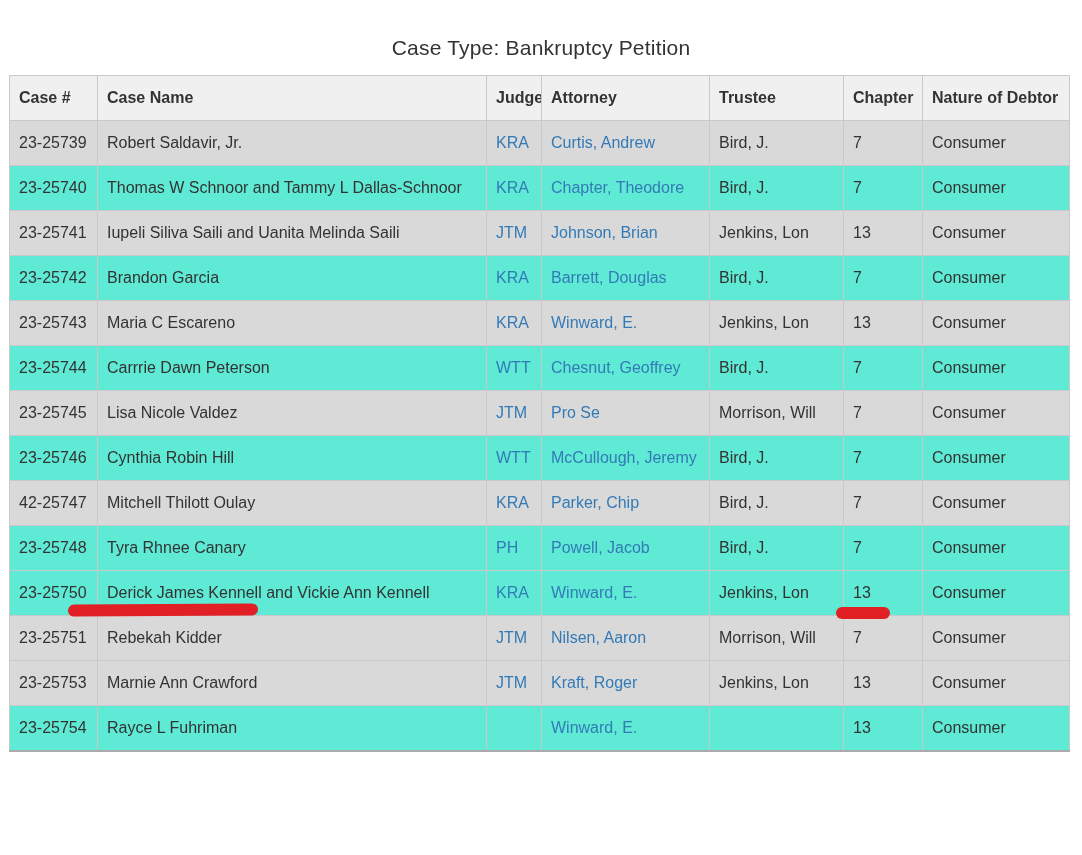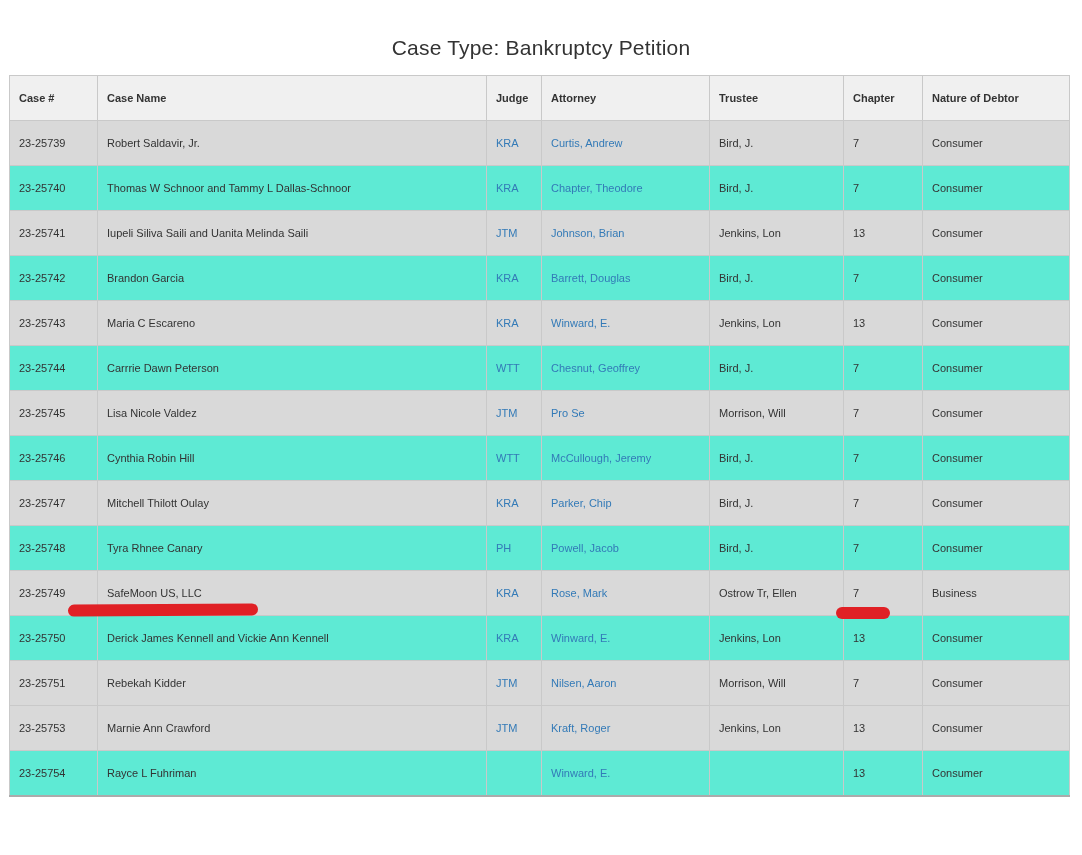--- a/index.html
+++ b/index.html
@@ -21,21 +21,21 @@
     margin: 0;
     color: #333333;
     letter-spacing: 0.2px;
   }
   table.cases {
     position: absolute;
     left: 9px; top: 75px;
     width: 1060px;
     border-collapse: collapse;
     table-layout: fixed;
-    font-size: 11px;
+    font-size: 16px;
   }
   .cases th, .cases td {
     border: 1px solid #c9c9c9;
     padding: 0 4px 0 9px;
     vertical-align: middle;
     text-align: left;
     white-space: nowrap;
     overflow: hidden;
   }
   .cases th {
@@ -154,45 +154,36 @@
     <tr class="light">
       <td>23-25746</td>
       <td>Cynthia Robin Hill</td>
       <td><a>WTT</a></td>
       <td><a>McCullough, Jeremy</a></td>
       <td>Bird, J.</td>
       <td>7</td>
       <td>Consumer</td>
     </tr>
     <tr class="dark">
-      <td>23-25747</td>
+      <td>42-25747</td>
       <td>Mitchell Thilott Oulay</td>
       <td><a>KRA</a></td>
       <td><a>Parker, Chip</a></td>
       <td>Bird, J.</td>
       <td>7</td>
       <td>Consumer</td>
     </tr>
     <tr class="light">
       <td>23-25748</td>
       <td>Tyra Rhnee Canary</td>
       <td><a>PH</a></td>
       <td><a>Powell, Jacob</a></td>
       <td>Bird, J.</td>
       <td>7</td>
       <td>Consumer</td>
-    </tr>
-    <tr class="dark">
-      <td>23-25749</td>
-      <td>SafeMoon US, LLC</td>
-      <td><a>KRA</a></td>
-      <td><a>Rose, Mark</a></td>
-      <td>Ostrow Tr, Ellen</td>
-      <td>7</td>
-      <td>Business</td>
     </tr>
     <tr class="light">
       <td>23-25750</td>
       <td>Derick James Kennell and Vickie Ann Kennell</td>
       <td><a>KRA</a></td>
       <td><a>Winward, E.</a></td>
       <td>Jenkins, Lon</td>
       <td>13</td>
       <td>Consumer</td>
     </tr>

